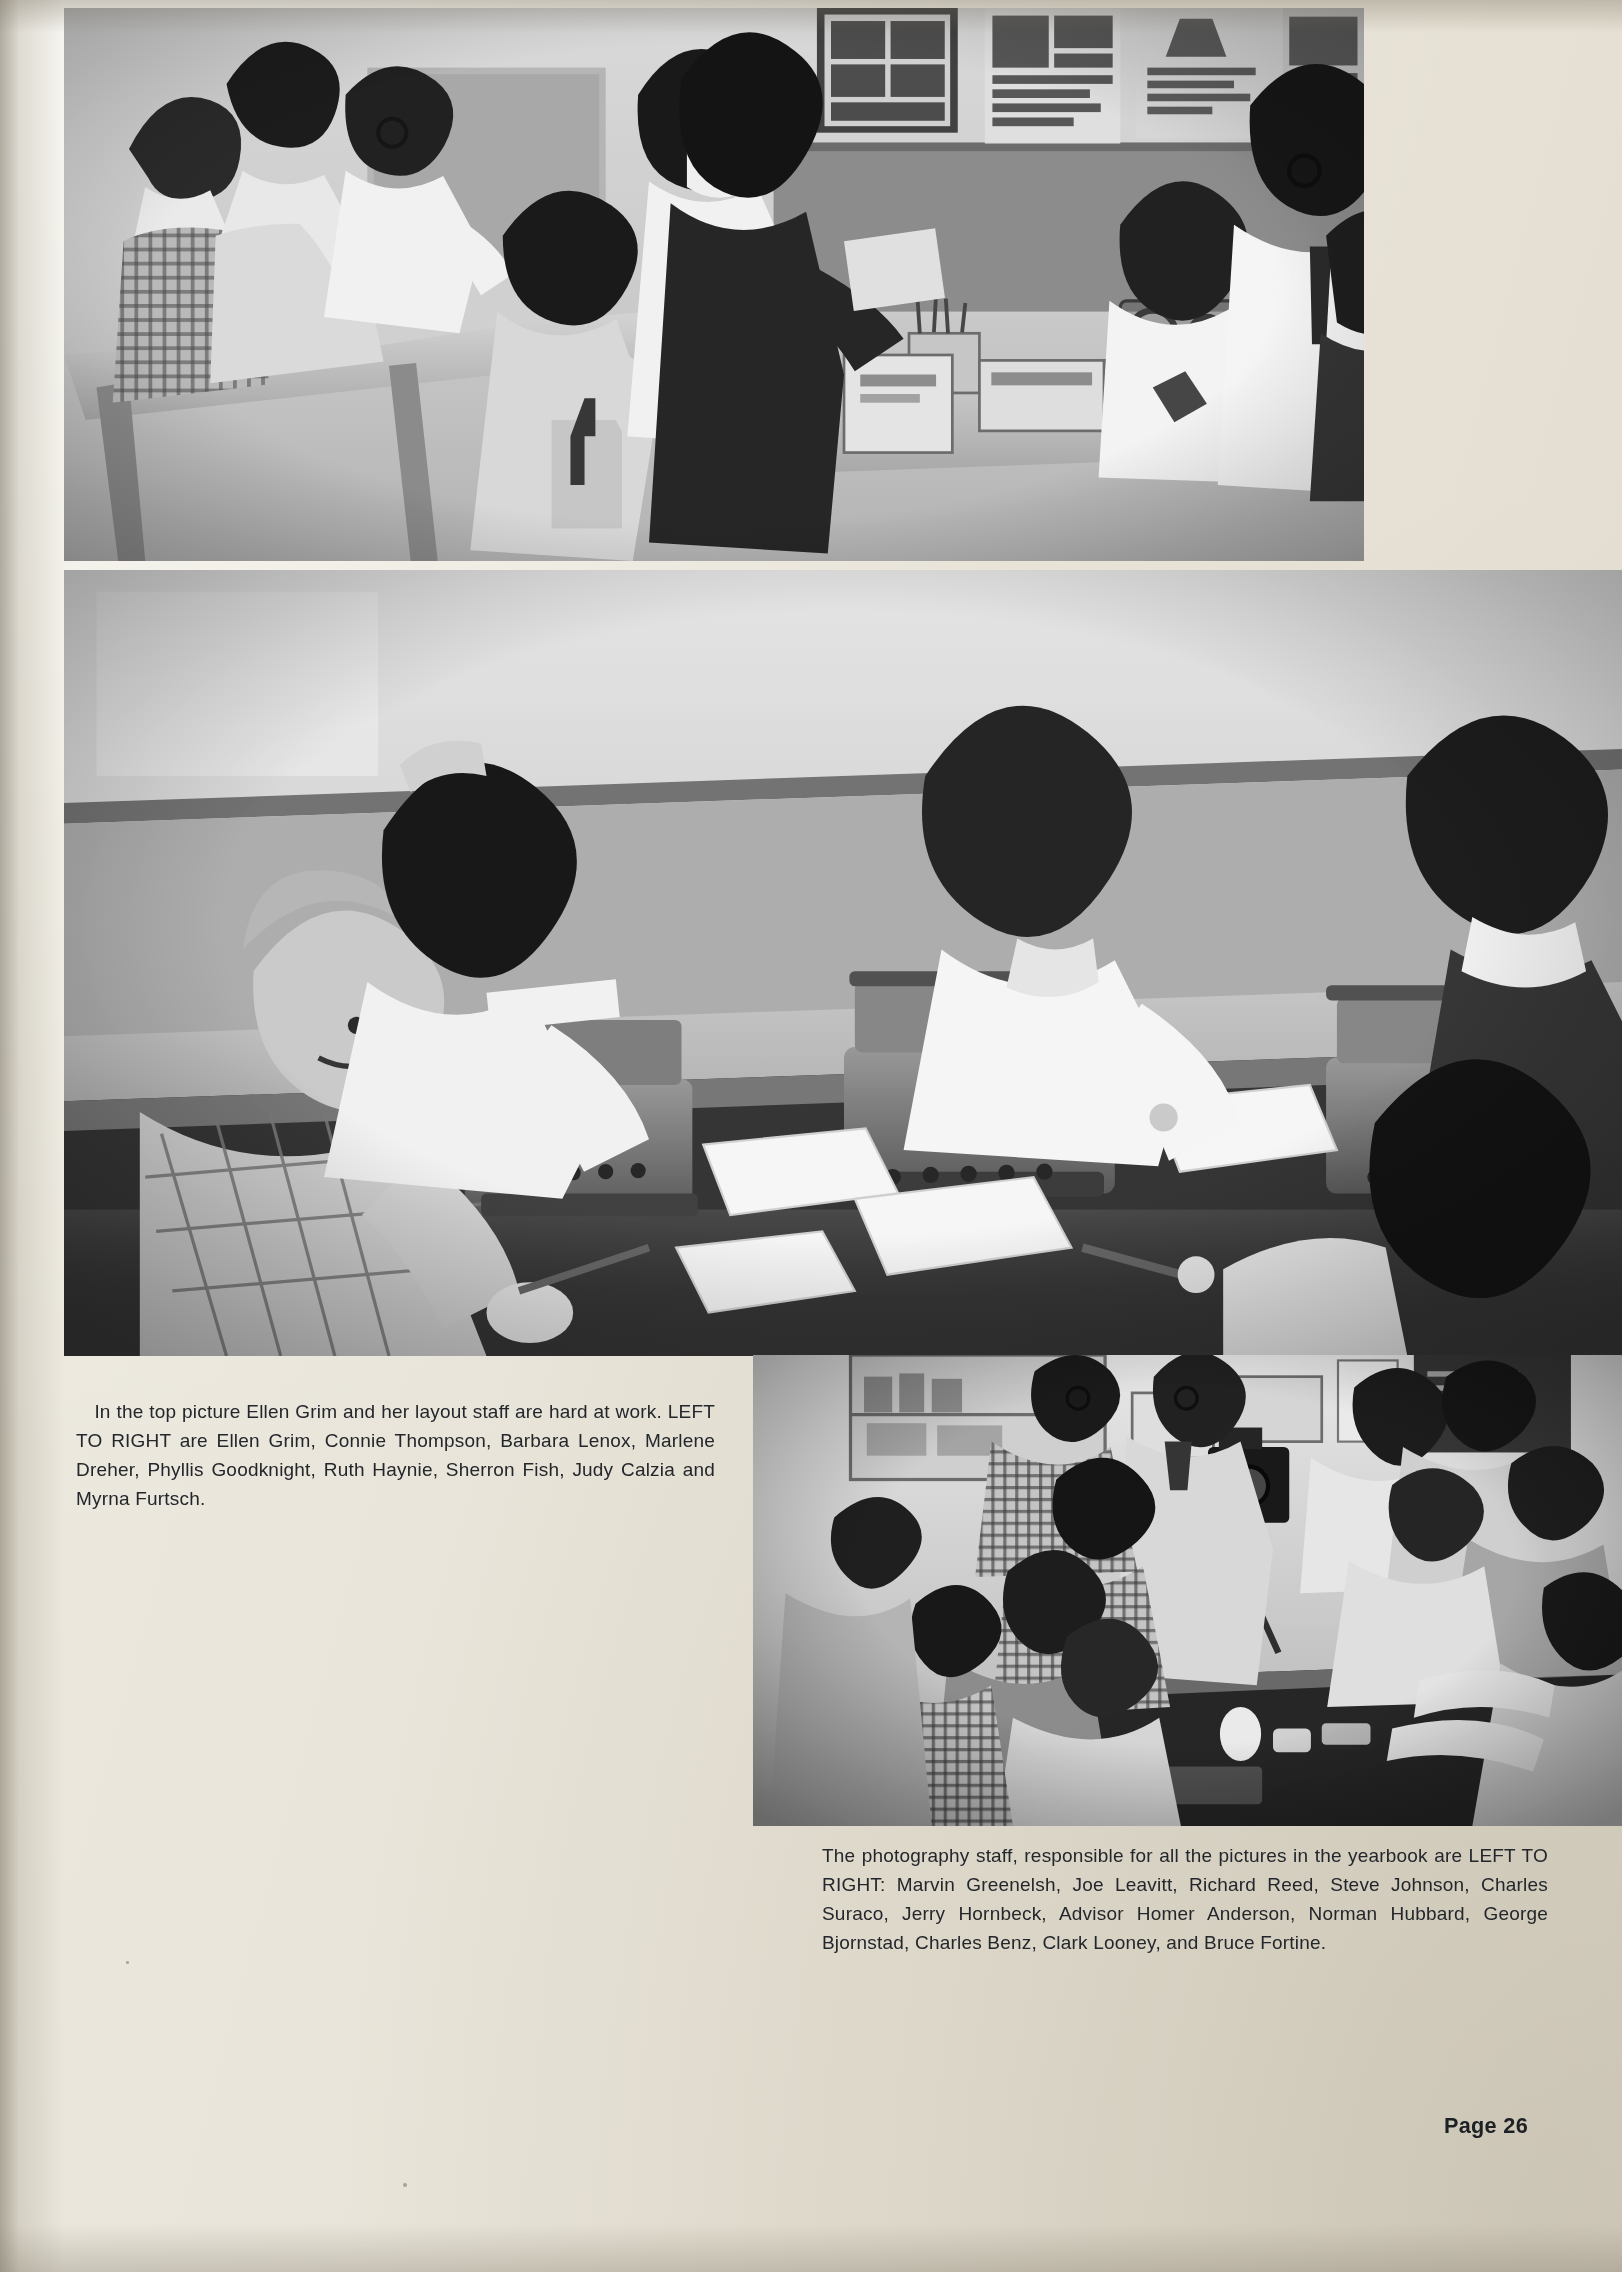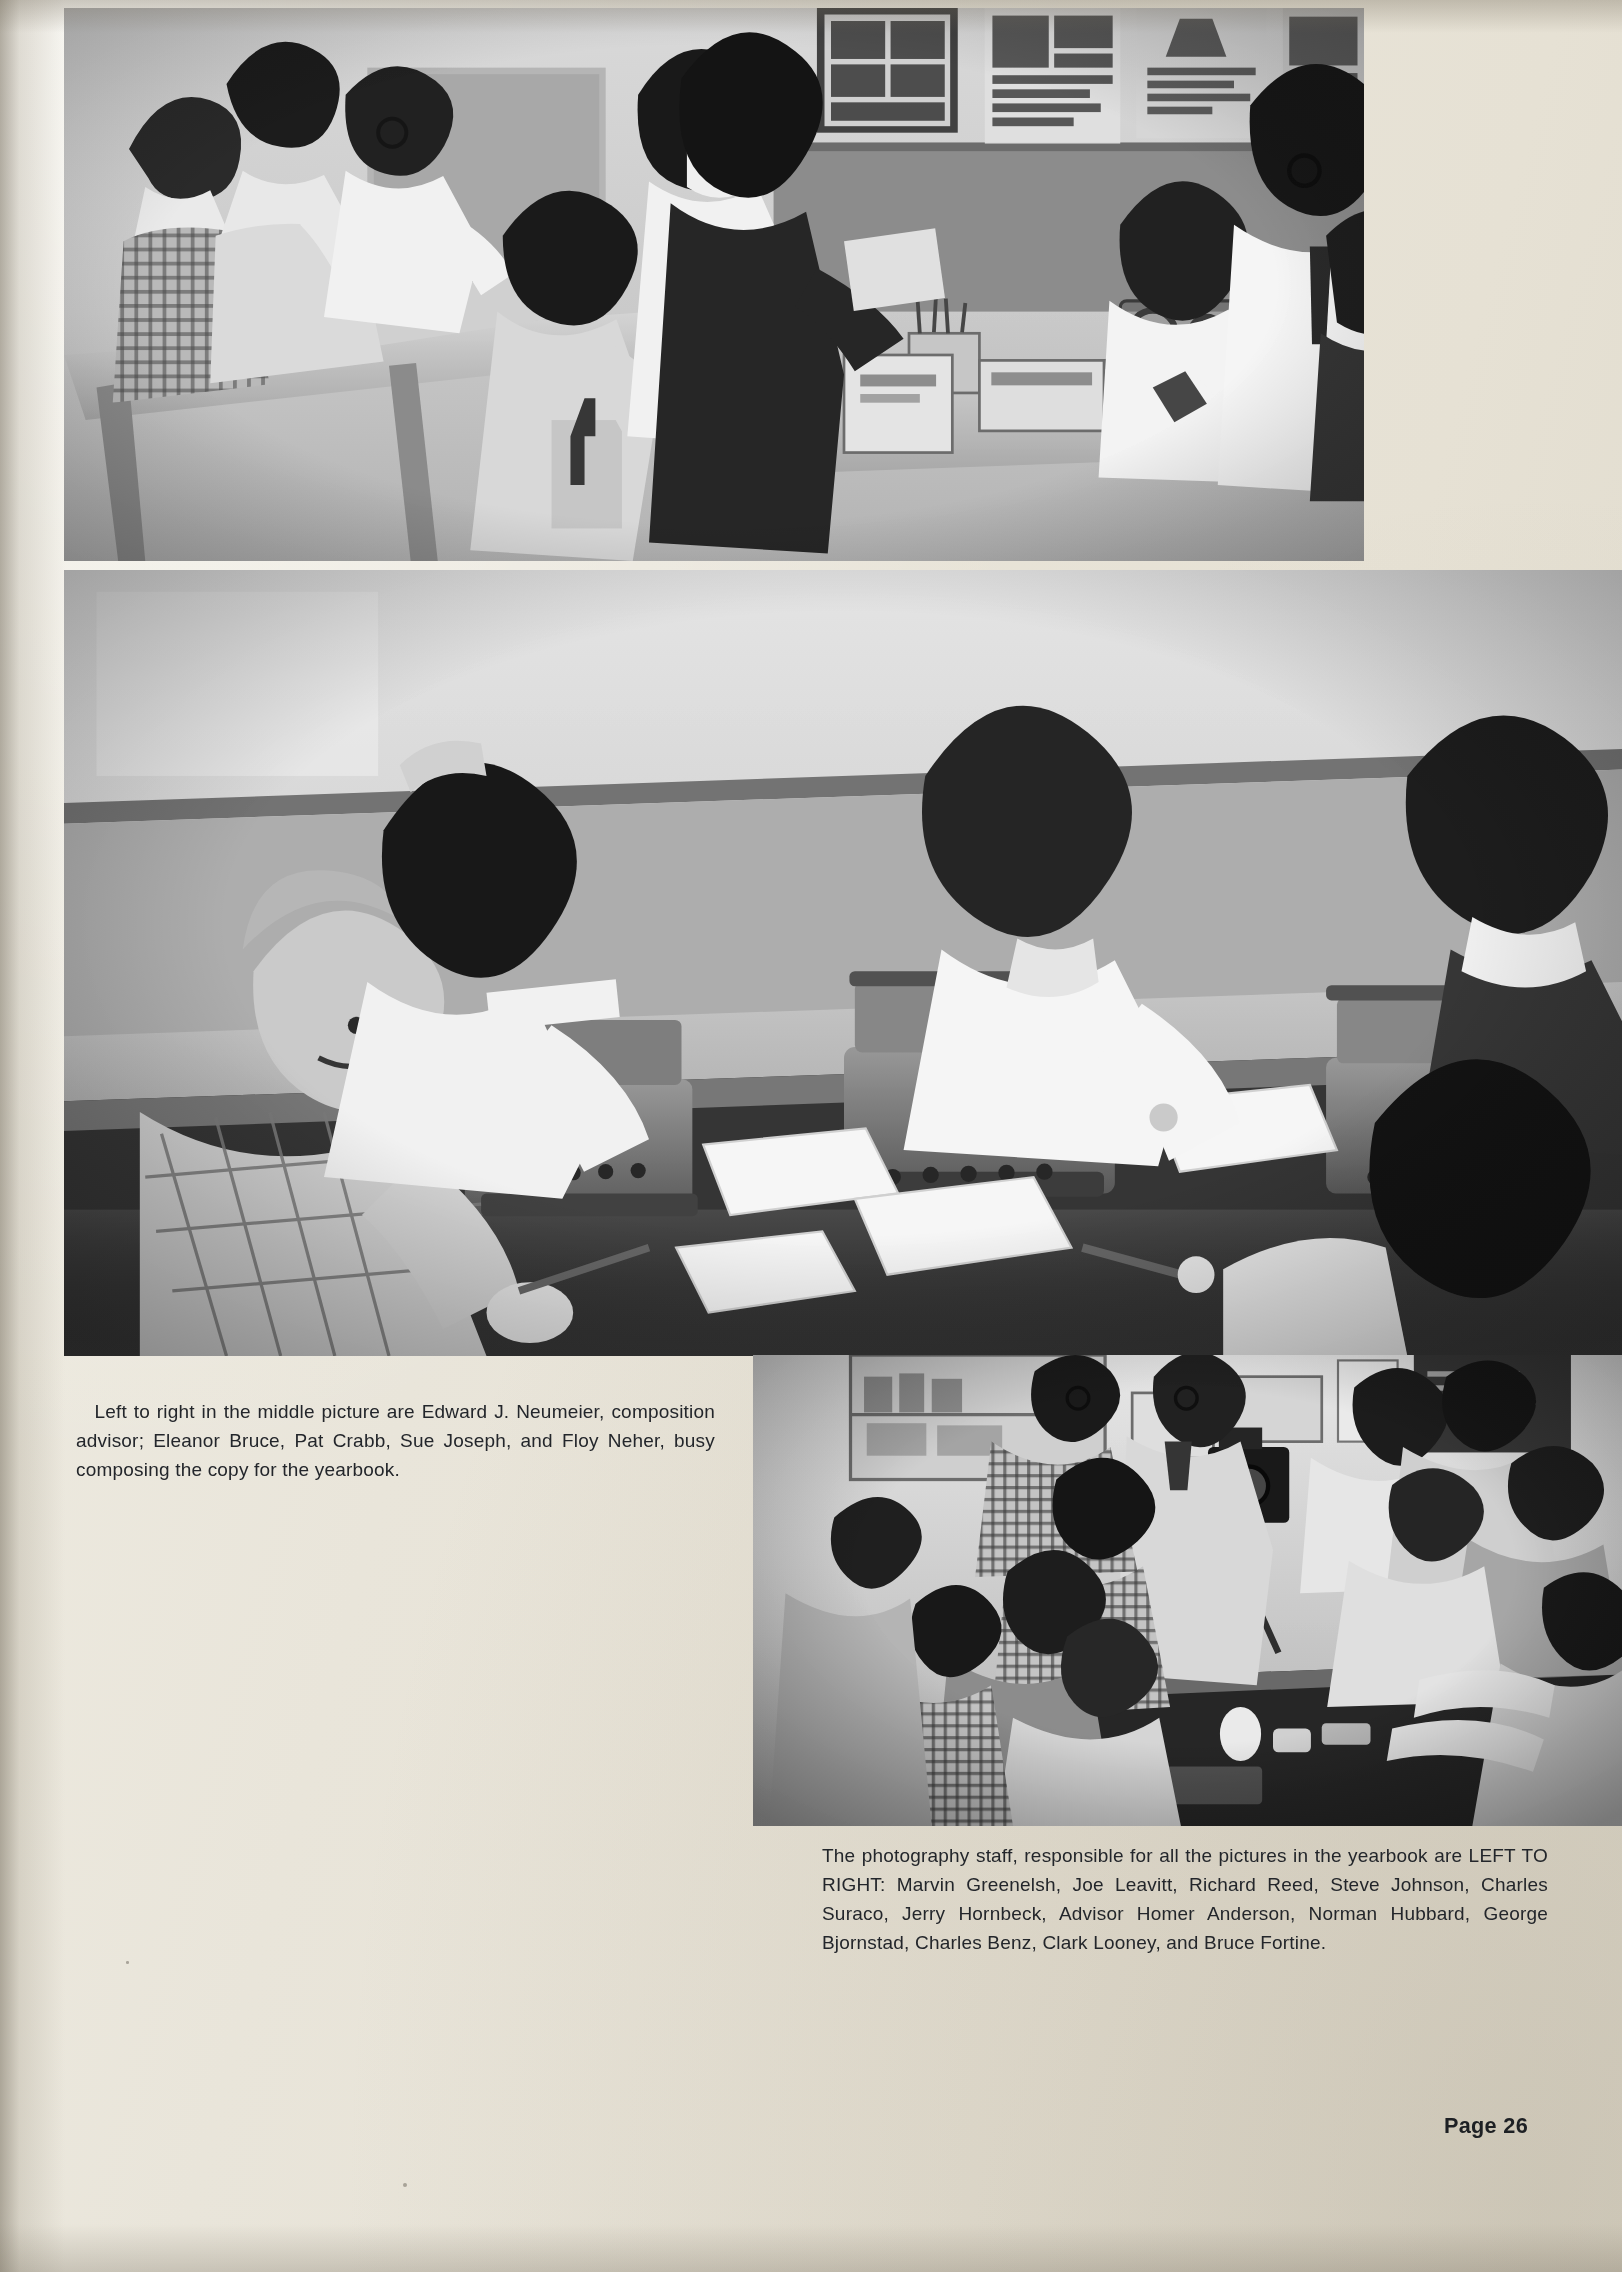--- a/index.html
+++ b/index.html
@@ -503,21 +503,21 @@
       <g fill="#e1ded6">
         <path d="M1230 600 q140 -40 250 10 l-10 60 q-130 -40 -250 0z"></path>
         <path d="M1180 690 q160 -40 280 20 l-20 60 q-140 -50 -270 -20z"></path>
       </g>
 
       <rect width="1608" height="870" fill="url(#vig3)"></rect>
     </svg>
   </div>
 
   <div class="caption" style="left:76px; top:1398px; width:639px;">
-    <p>Left to right in the middle picture are Edward J. Neumeier, composition advisor; Eleanor Bruce, Pat Crabb, Sue Joseph, and Floy Neher, busy composing the copy for the yearbook.</p>
+    <p>In the top picture Ellen Grim and her layout staff are hard at work. LEFT TO RIGHT are Ellen Grim, Connie Thompson, Barbara Lenox, Marlene Dreher, Phyllis Goodknight, Ruth Haynie, Sherron Fish, Judy Calzia and Myrna Furtsch.</p>
   </div>
 
   <div class="caption" style="left:822px; top:1842px; width:726px;">
     <p style="text-indent:0;">The photography staff, responsible for all the pictures in the yearbook are LEFT TO RIGHT: Marvin Greenelsh, Joe Leavitt, Richard Reed, Steve Johnson, Charles Suraco, Jerry Hornbeck, Advisor Homer Anderson, Norman Hubbard, George Bjornstad, Charles Benz, Clark Looney, and Bruce Fortine.</p>
   </div>
 
   <div class="page-number">Page 26</div>
 
   <div class="speck" style="left:403px; top:2183px;"></div>
   <div class="speck" style="left:126px; top:1961px; width:2.7px; height:2.7px;"></div>

